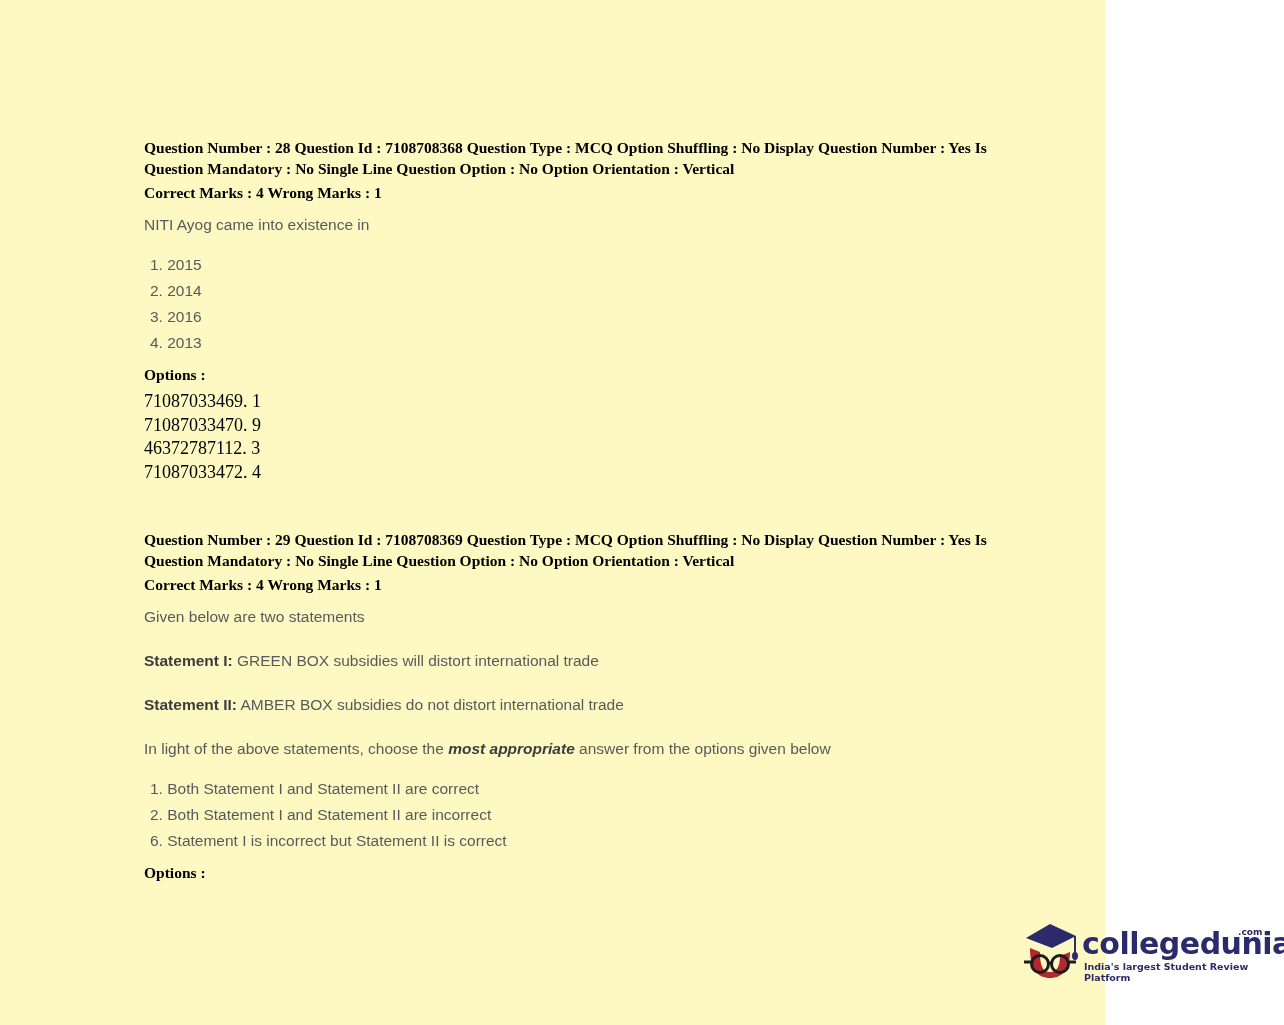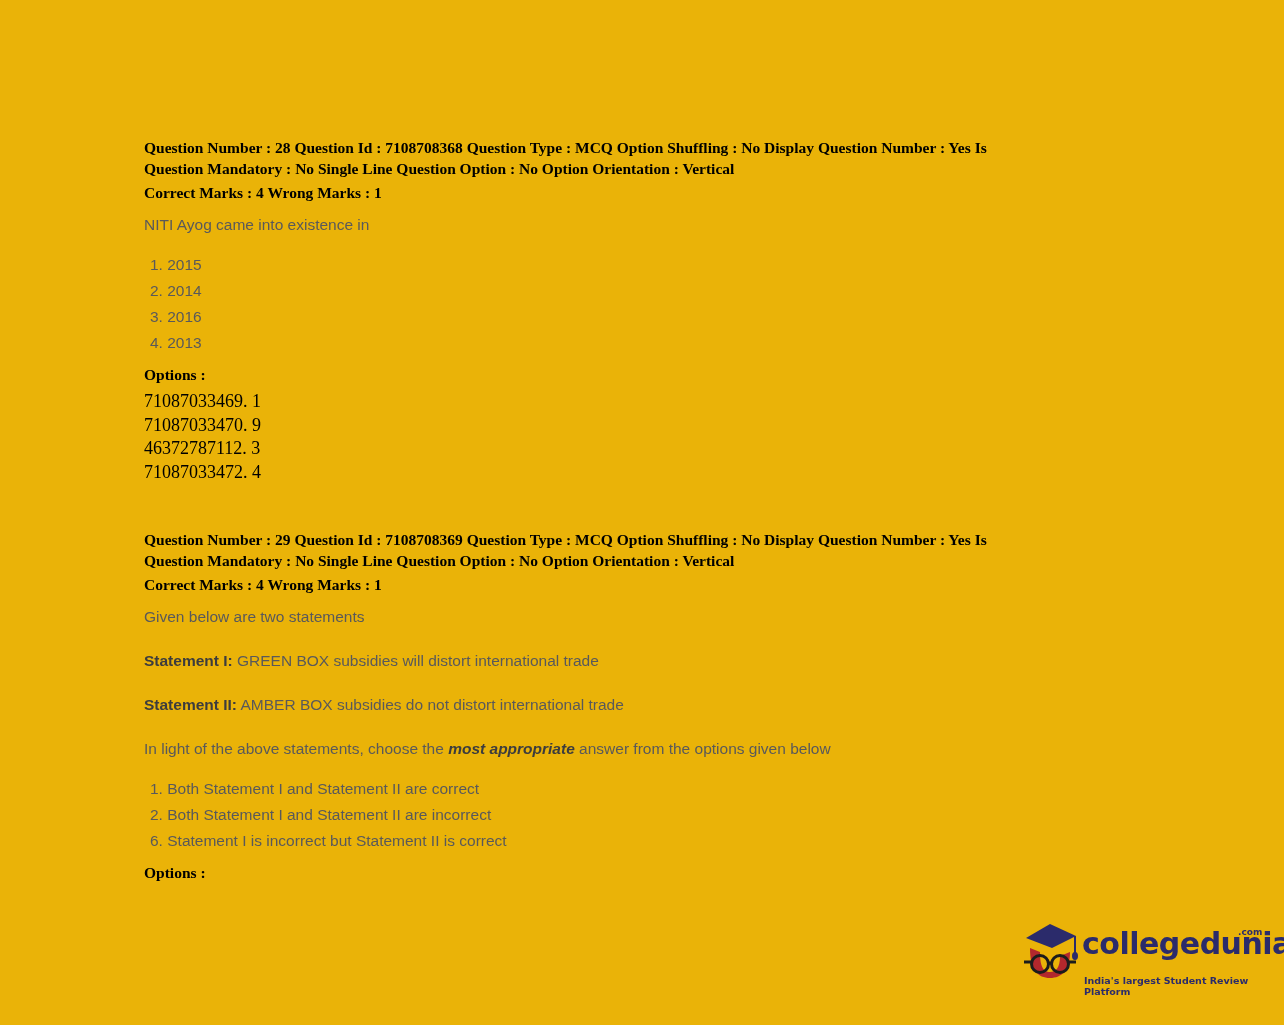--- a/index.html
+++ b/index.html
@@ -10,23 +10,23 @@
   body {
     width: 1284px;
     height: 1025px;
     position: relative;
     font-family: "Liberation Sans", sans-serif;
     overflow: hidden;
   }
   .page {
     position: absolute;
     left: 0; top: 0;
-    width: 1284px;
+    width: 1105px;
     height: 1025px;
-    background: #eab308;
+    background: #fef9c3;
   }
   .content {
     position: absolute;
     left: 144px;
     top: 138px;
     width: 960px;
   }
   .meta {
     font-family: "Liberation Serif", serif;
     font-weight: bold;
@@ -123,21 +123,21 @@
     font-size: 9px;
     font-weight: bold;
     color: #2b2b6b;
     line-height: 9px;
     width: 18px;
     text-align: right;
   }
   .logo-tag {
     position: absolute;
     left: 64px;
-    top: 57px;
+    top: 43px;
     font-family: "DejaVu Sans", sans-serif;
     font-size: 9.5px;
     font-weight: bold;
     color: #2b2b6b;
   }
   .logo-mark {
     position: absolute;
     left: 0;
     top: 0;
     width: 60px;

